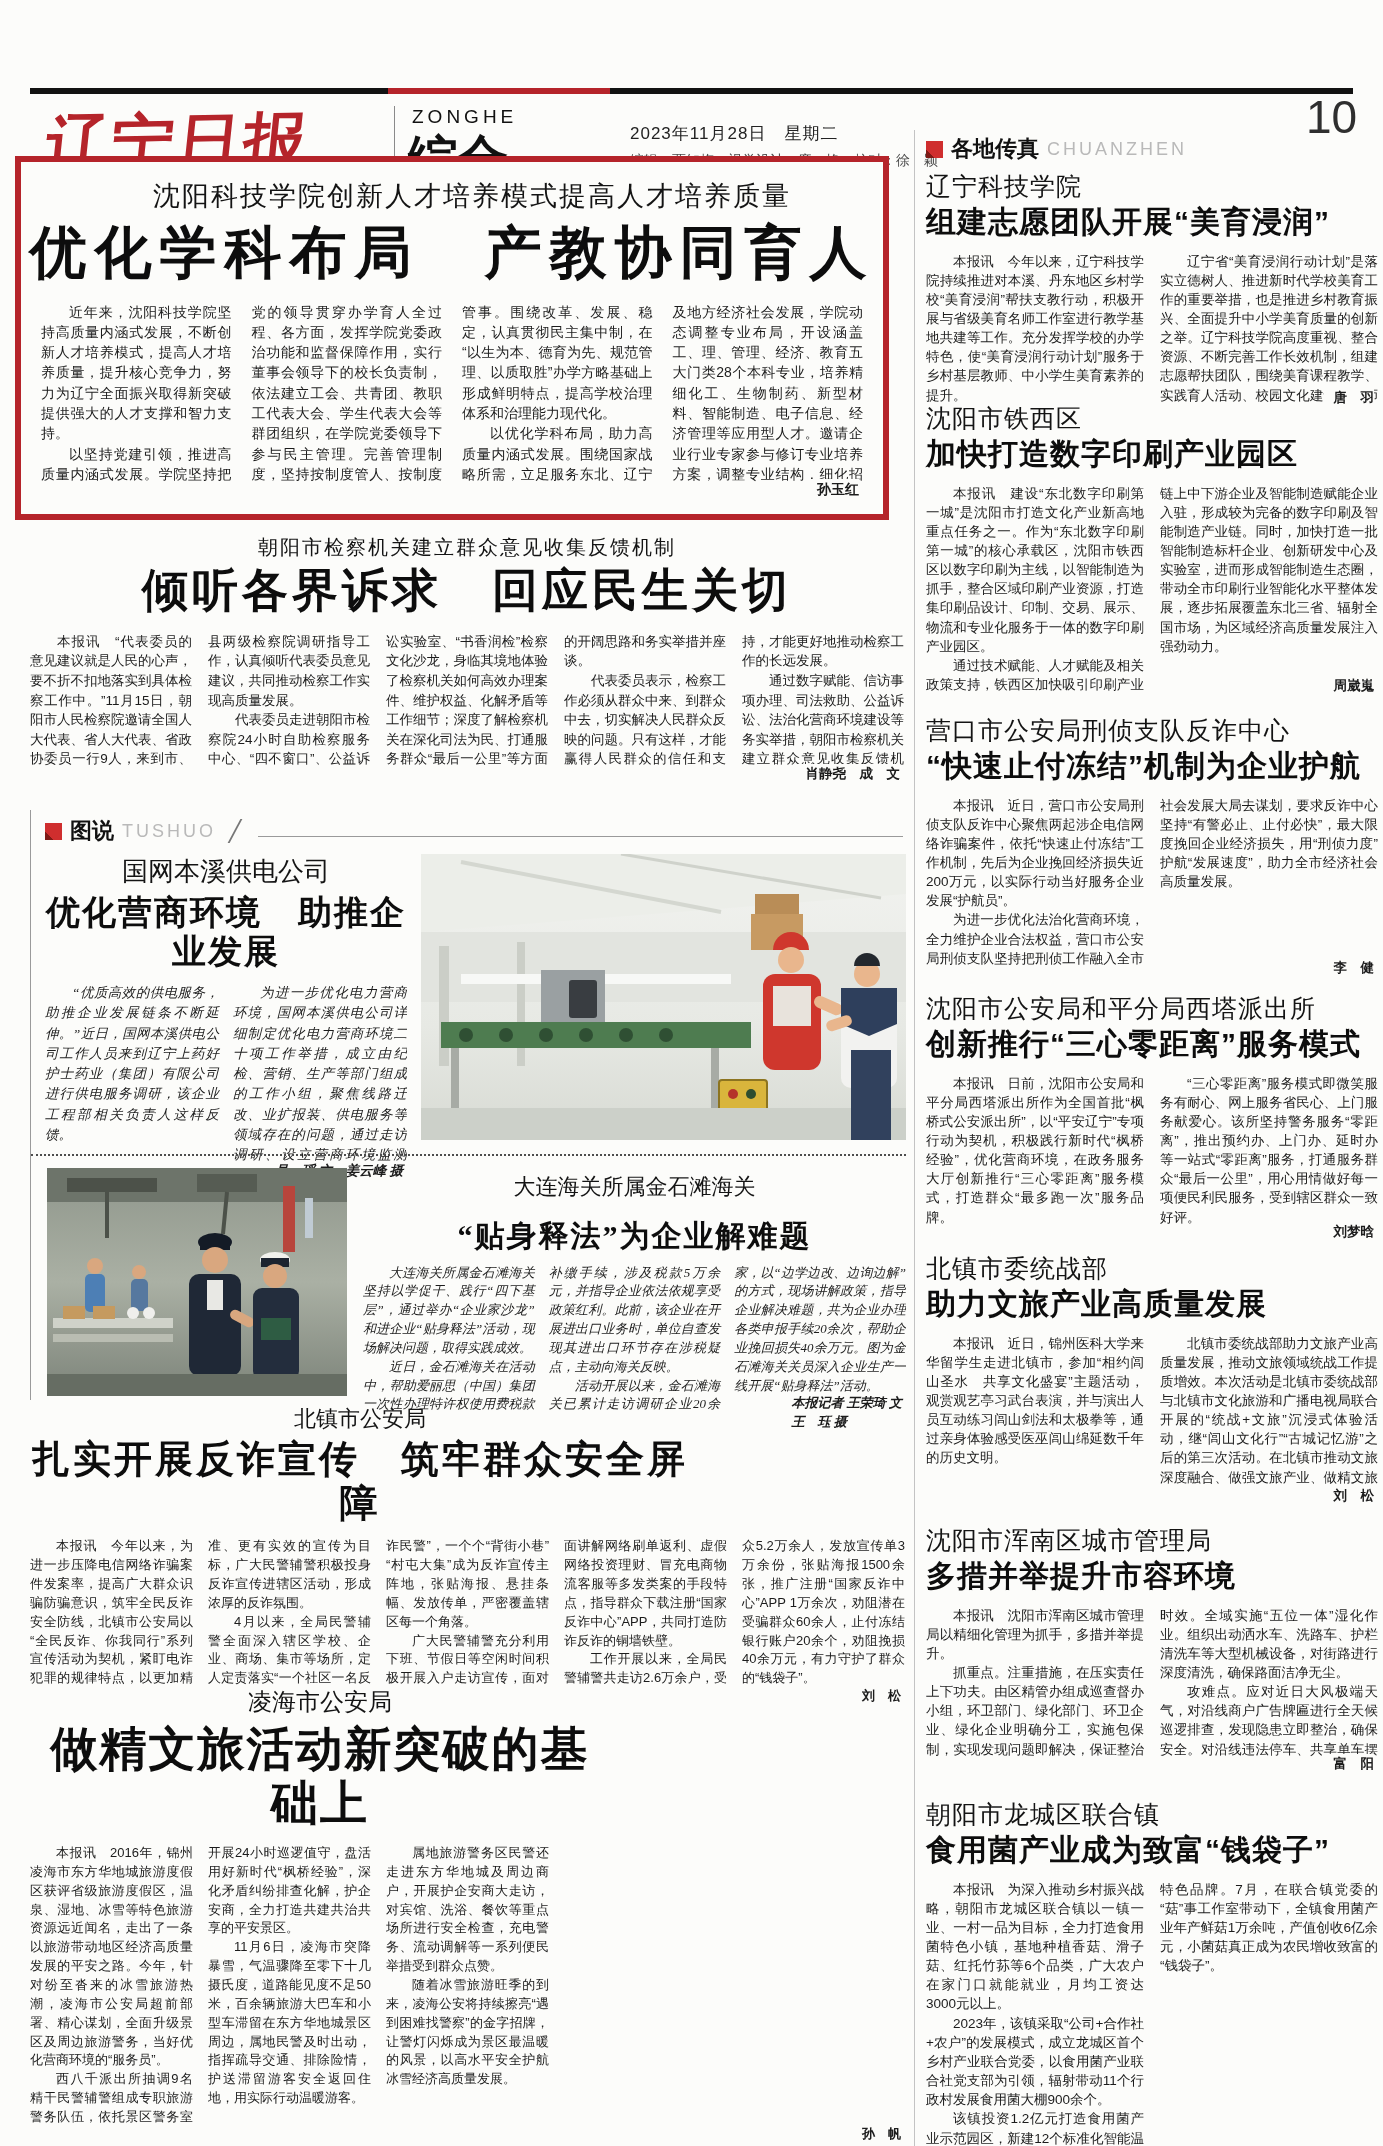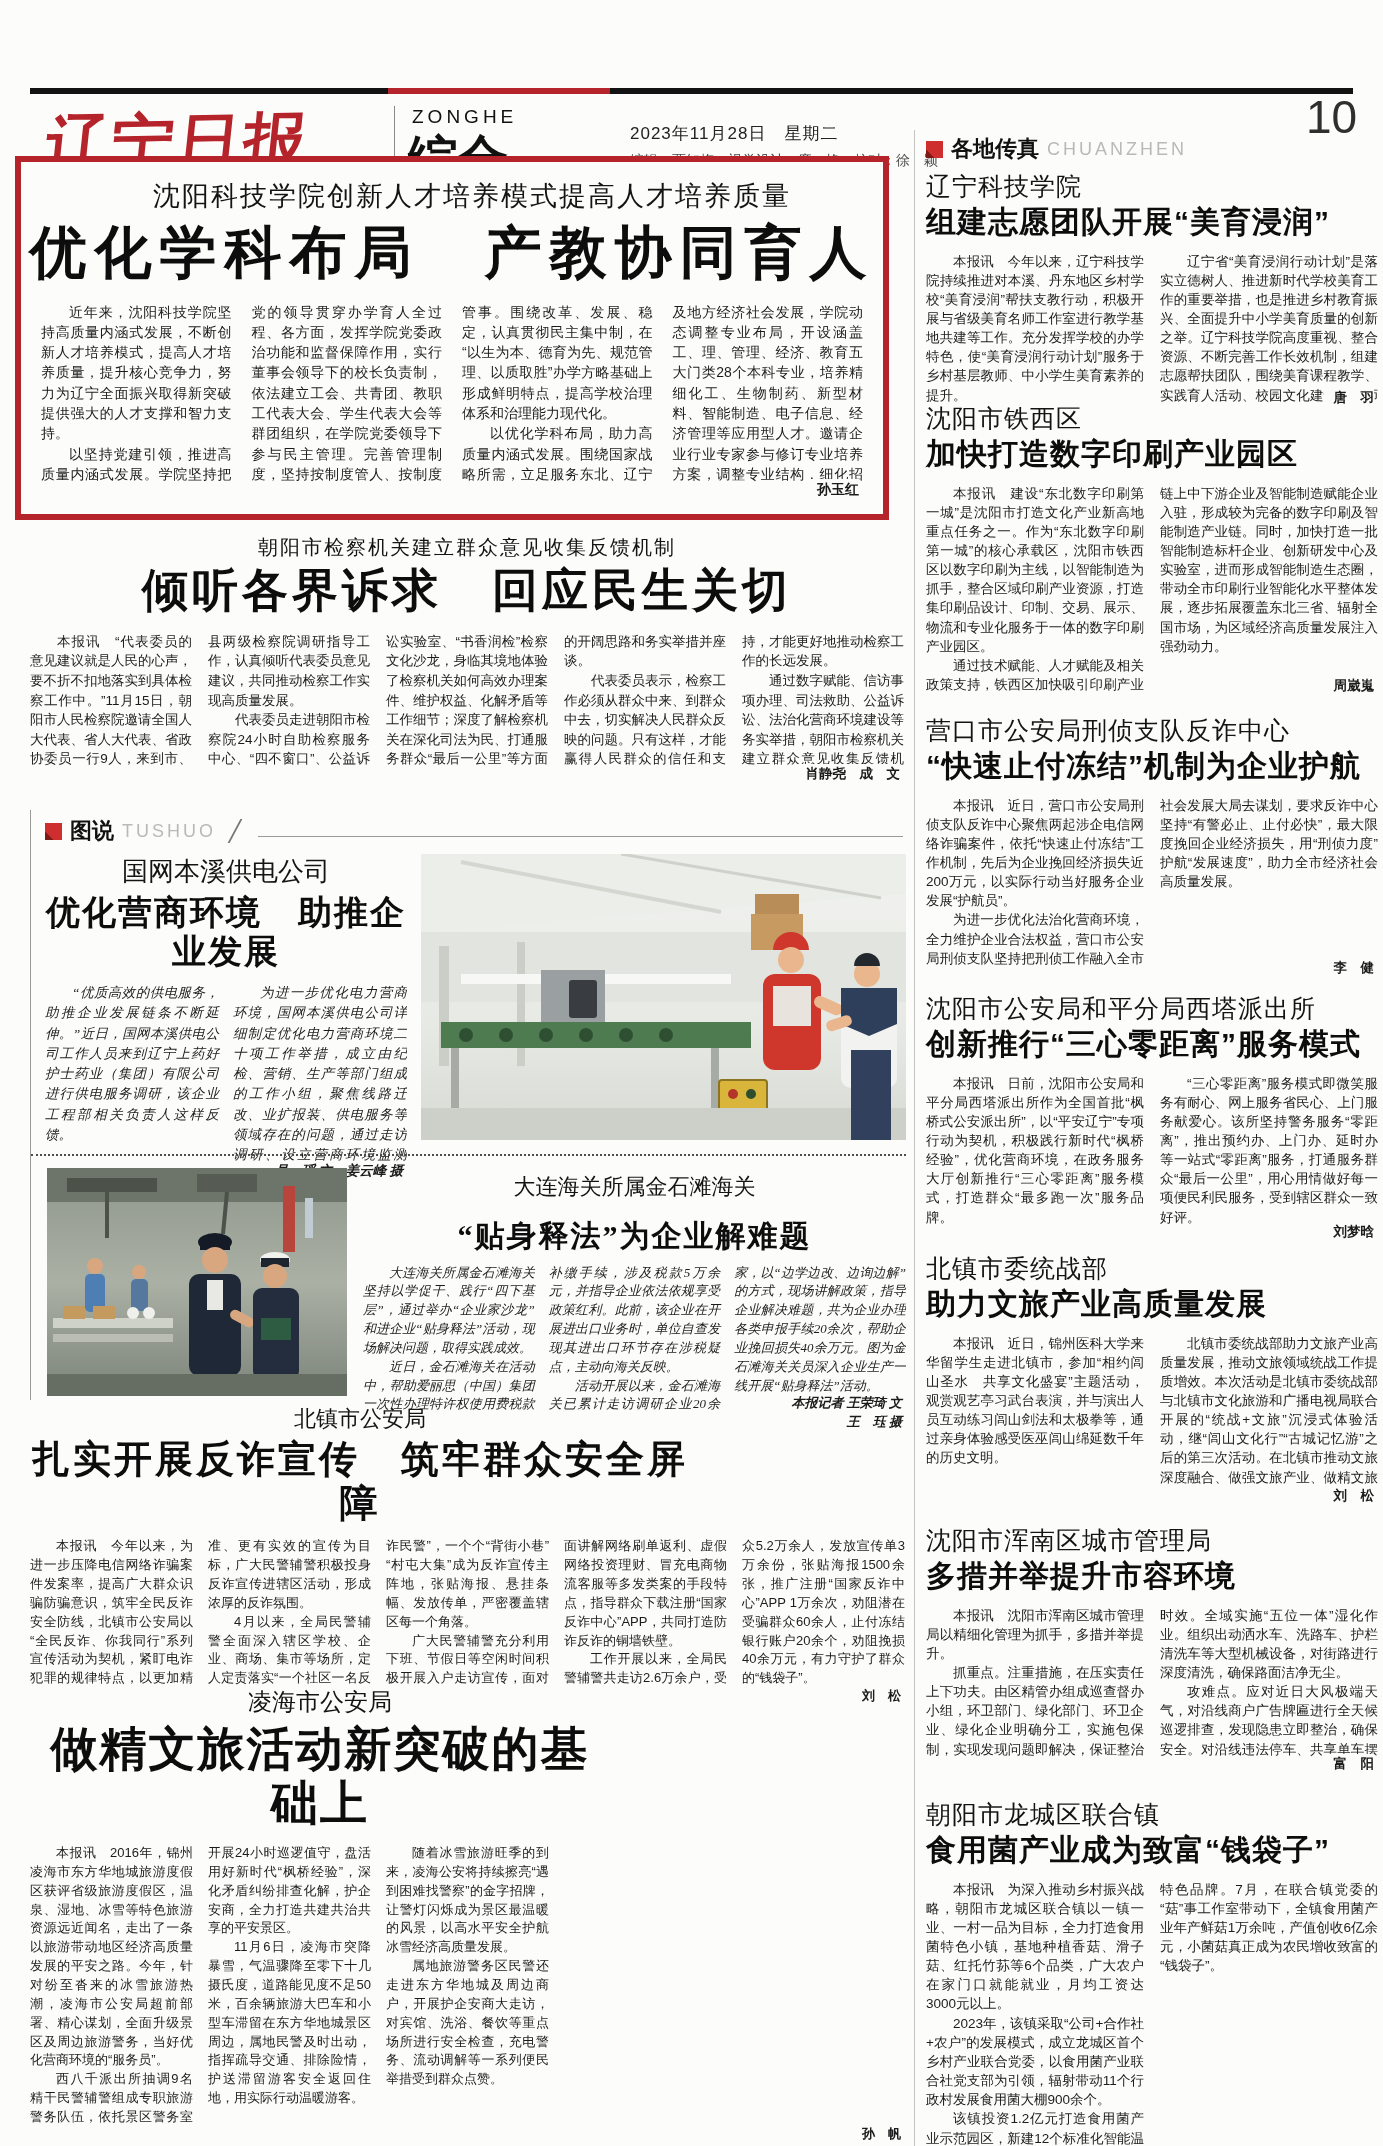--- a/index.html
+++ b/index.html
@@ -36,21 +36,21 @@
 
   
   .kicker{text-align:center;color:#141414;}
   .headline{text-align:center;font-weight:700;color:#0d0d0d;line-height:1.15;}
   .paras p{margin:0;text-indent:2em;text-align:justify;}
   .body-cols{position:relative;overflow:hidden;column-fill:auto;}
   .byline{
     position:absolute;right:4px;bottom:0;font-weight:700;
     background:var(--paper);padding-left:10px;white-space:nowrap;
   }
-  .byline p{margin:0;text-align:right;}
+  .byline p{margin:0;text-align:left;}
   .fang{font-style:italic;}
 
   
   .main-box{
     position:absolute;left:15px;top:156px;width:874px;height:364px;
     border:6px solid var(--red);background:var(--paper);
   }
   .main-box .kicker{margin-top:16px;font-size:27px;letter-spacing:2px;padding-left:40px;}
   .main-box .headline{margin-top:6px;font-size:57px;letter-spacing:8px;}
   .main-body{margin:16px 20px 0;height:198px;column-count:4;column-gap:20px;
@@ -312,22 +312,22 @@
   <section class="linghai">
     <div class="head-wrap">
       <div class="kicker sans">凌海市公安局</div>
       <h2 class="headline serif">做精文旅活动新突破的基础上</h2>
     </div>
     <div class="body-cols sans">
       <div class="paras">
           <p>本报讯　2016年，锦州凌海市东方华地城旅游度假区获评省级旅游度假区，温泉、湿地、冰雪等特色旅游资源远近闻名，走出了一条以旅游带动地区经济高质量发展的平安之路。今年，针对纷至沓来的冰雪旅游热潮，凌海市公安局超前部署、精心谋划，全面升级景区及周边旅游警务，当好优化营商环境的“服务员”。</p>
           <p>西八千派出所抽调9名精干民警辅警组成专职旅游警务队伍，依托景区警务室开展24小时巡逻值守，盘活用好新时代“枫桥经验”，深化矛盾纠纷排查化解，护企安商，全力打造共建共治共享的平安景区。</p>
           <p>11月6日，凌海市突降暴雪，气温骤降至零下十几摄氏度，道路能见度不足50米，百余辆旅游大巴车和小型车滞留在东方华地城景区周边，属地民警及时出动，指挥疏导交通、排除险情，护送滞留游客安全返回住地，用实际行动温暖游客。</p>
+          <p>属地旅游警务区民警还走进东方华地城及周边商户，开展护企安商大走访，对宾馆、洗浴、餐饮等重点场所进行安全检查，充电警务、流动调解等一系列便民举措受到群众点赞。</p>
           <p>随着冰雪旅游旺季的到来，凌海公安将持续擦亮“遇到困难找警察”的金字招牌，让警灯闪烁成为景区最温暖的风景，以高水平安全护航冰雪经济高质量发展。</p>
-          <p>属地旅游警务区民警还走进东方华地城及周边商户，开展护企安商大走访，对宾馆、洗浴、餐饮等重点场所进行安全检查，充电警务、流动调解等一系列便民举措受到群众点赞。</p>
         </div>
       <div class="byline">孙　帆</div>
     </div>
   </section>
 
   <div class="v-divider"></div>
   <aside class="rightcol sans">
     <div class="cz-head">
       <span class="page-icon"></span>
       <span class="sec-cn">各地传真</span>

